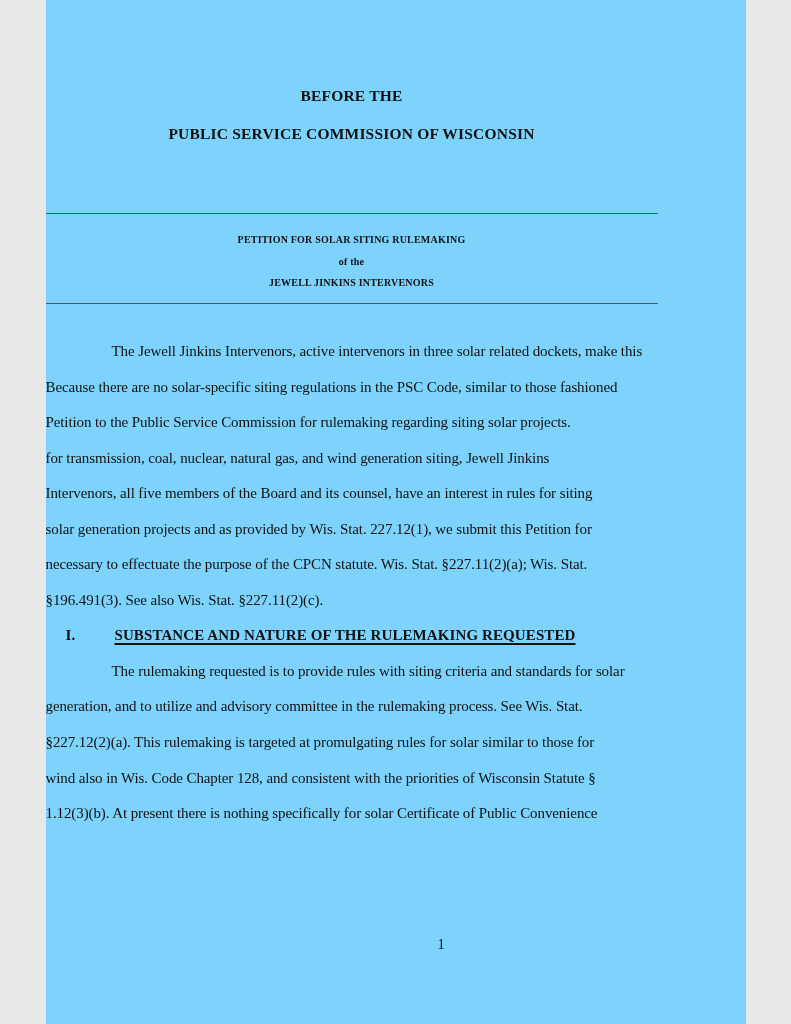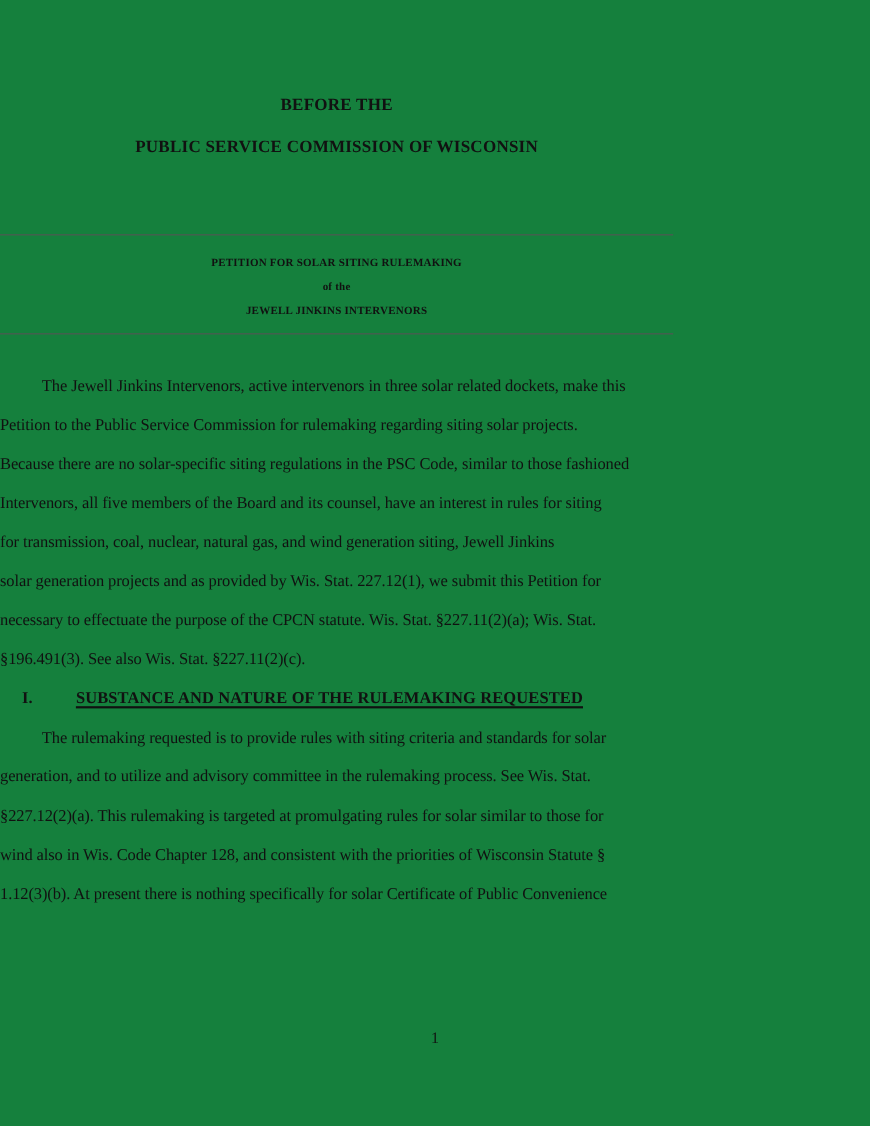--- a/index.html
+++ b/index.html
@@ -2,24 +2,24 @@
 <html><head>
 <meta charset="utf-8">
 <style>
   html, body {
     margin: 0;
     padding: 0;
     background: #e8e8e8;
   }
   .page {
     position: relative;
-    width: 791px;
+    width: 700px;
     height: 1024px;
     margin: 0 auto;
-    background: #15803d;
+    background: #7dd3fc;
     font-family: "Liberation Serif", "DejaVu Serif", serif;
     color: #111111;
     overflow: hidden;
   }
   .content {
     position: absolute;
     left: 89px;
     width: 612px;
     top: 0;
   }
@@ -65,20 +65,21 @@
     font-size: 15px;
     letter-spacing: -0.1px;
   }
   .para .bodyline {
     height: 35.55px;
     line-height: 35.55px;
     white-space: nowrap;
   }
   .para .bodyline:first-child {
     text-indent: 38px;
+    padding-left: 28px;
   }
   .section-heading {
     height: 35.55px;
     line-height: 35.55px;
     white-space: nowrap;
     font-weight: bold;
     padding-left: 20px;
     letter-spacing: 0.1px;
   }
   .sec-num {
@@ -116,24 +117,24 @@
     <div>PETITION FOR SOLAR SITING RULEMAKING</div>
     <div>of the</div>
     <div>JEWELL JINKINS INTERVENORS</div>
   </div>
 
   <div class="rule rule-bottom"></div>
 
   <div class="content body-text">
     <div class="para">
         <div class="bodyline">The Jewell Jinkins Intervenors, active intervenors in three solar related dockets, make this</div>
+        <div class="bodyline">Because there are no solar-specific siting regulations in the PSC Code, similar to those fashioned</div>
         <div class="bodyline">Petition to the Public Service Commission for rulemaking regarding siting solar projects.</div>
-        <div class="bodyline">Because there are no solar-specific siting regulations in the PSC Code, similar to those fashioned</div>
+        <div class="bodyline">for transmission, coal, nuclear, natural gas, and wind generation siting, Jewell Jinkins</div>
         <div class="bodyline">Intervenors, all five members of the Board and its counsel, have an interest in rules for siting</div>
-        <div class="bodyline">for transmission, coal, nuclear, natural gas, and wind generation siting, Jewell Jinkins</div>
         <div class="bodyline">solar generation projects and as provided by Wis. Stat. 227.12(1), we submit this Petition for</div>
         <div class="bodyline">necessary to effectuate the purpose of the CPCN statute.  Wis. Stat. §227.11(2)(a); Wis. Stat.</div>
         <div class="bodyline">§196.491(3).  See also Wis. Stat. §227.11(2)(c).</div>
       </div>
 
     <div class="section-heading">
       <span class="sec-num">I.</span><span class="sec-title">SUBSTANCE AND NATURE OF THE RULEMAKING REQUESTED</span>
     </div>
 
     <div class="para">

